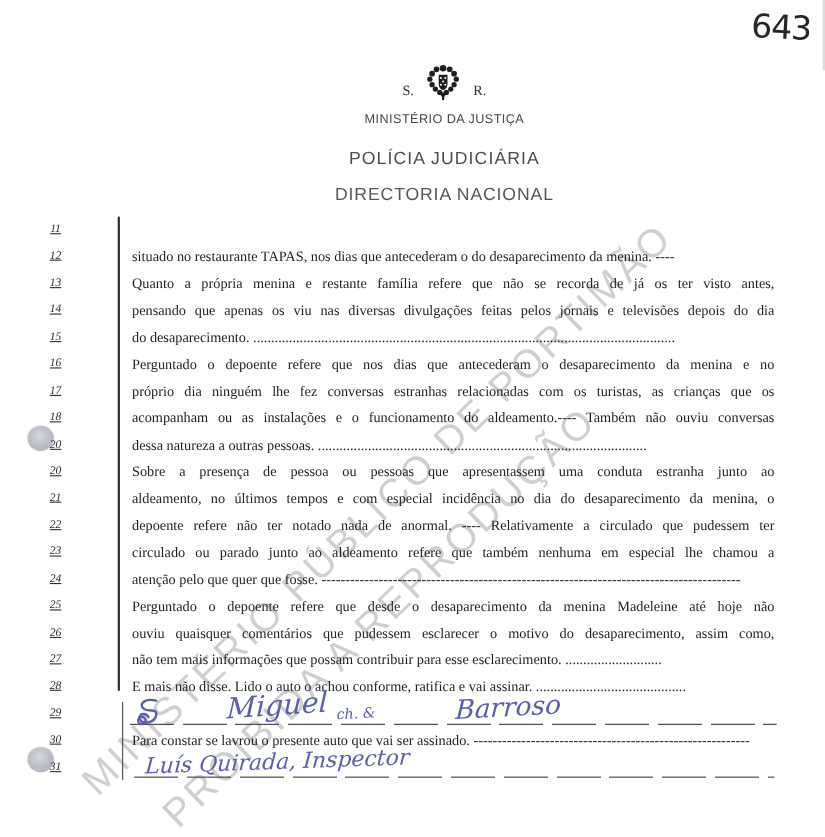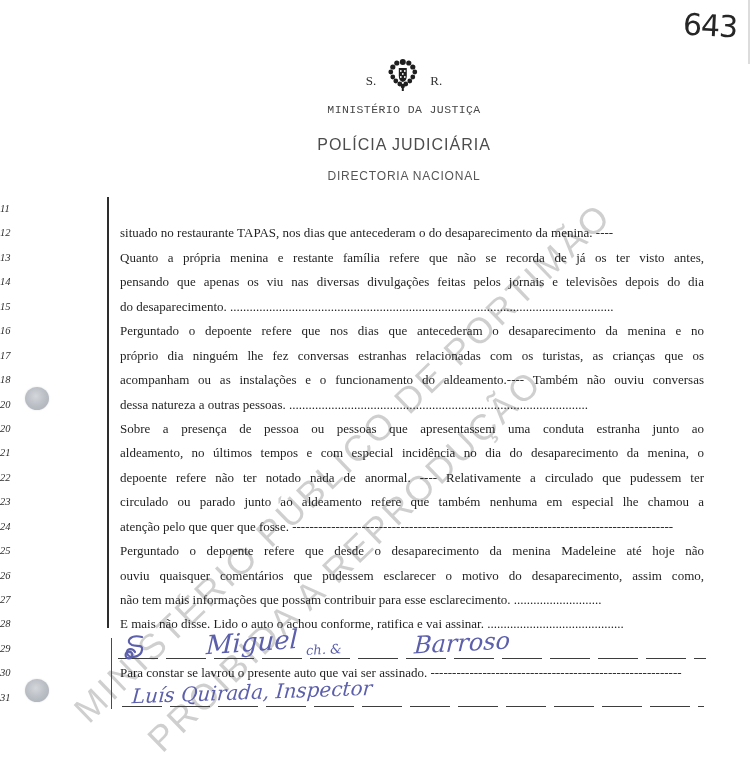--- a/index.html
+++ b/index.html
@@ -31,39 +31,39 @@
   }
   .watermark .wm2 { margin-top:34px; transform:translateX(-22px); }
   
   .crest-row {
     position:absolute; top:58px; left:404px; transform:translateX(-50%);
     display:flex; align-items:center; gap:11px; z-index:2;
   }
   .crest-letter { font-size:13px; color:#333; padding-top:8px; }
   .ministry {
     position:absolute; top:103px; left:404px; transform:translateX(-50%);
-    font-family:Liberation Mono, monospace; font-size:11.5px; letter-spacing:0.4px;
+    font-family:Liberation Sans, sans-serif; font-size:11.5px; letter-spacing:0.4px;
     color:#484848; z-index:2; white-space:nowrap;
   }
   .pj-title {
     position:absolute; top:136px; left:404px; transform:translateX(-50%);
     font-family:Liberation Sans, sans-serif; font-size:16px; letter-spacing:1px;
     color:#4c4c4c; z-index:2; white-space:nowrap;
   }
   .pj-subtitle {
     position:absolute; top:169px; left:404px; transform:translateX(-50%);
-    font-family:"Liberation Sans", sans-serif; font-size:12px; letter-spacing:0.8px;
+    font-family:"Liberation Sans", sans-serif; font-size:16px; letter-spacing:0.8px;
     color:#565656; z-index:2; white-space:nowrap;
   }
   
   .lines { position:absolute; top:197px; left:0; width:750px; z-index:2; }
   .line-row { position:relative; height:24.45px; }
   .line-no {
-    position:absolute; left:0; top:0; width:101px; text-align:left;
-    font-style:italic; font-size:10.5px; color:#2e2e2e; line-height:24.45px;
+    position:absolute; left:0; top:0; width:101px; text-align:center;
+    font-style:italic; font-size:10.5px; color:#2e2e2e; line-height:24.45px;text-decoration:underline;
   }
   .line-text {
     display:block; margin-left:120px; width:584px; font-size:13px; color:#1f1f1f;
     line-height:24.45px; white-space:nowrap; overflow:hidden;
   }
   .line-text.just { text-align:justify; text-align-last:justify; }
   .line-text .bold { font-weight:400; }
   
   .vrule-main { position:absolute; left:107px; top:197px; width:1.5px; height:431px; background:#2d2d2d; z-index:2; }
   .vrule-lower { position:absolute; left:111px; top:638px; width:1.2px; height:71px; background:#4a4a4a; z-index:2; }

